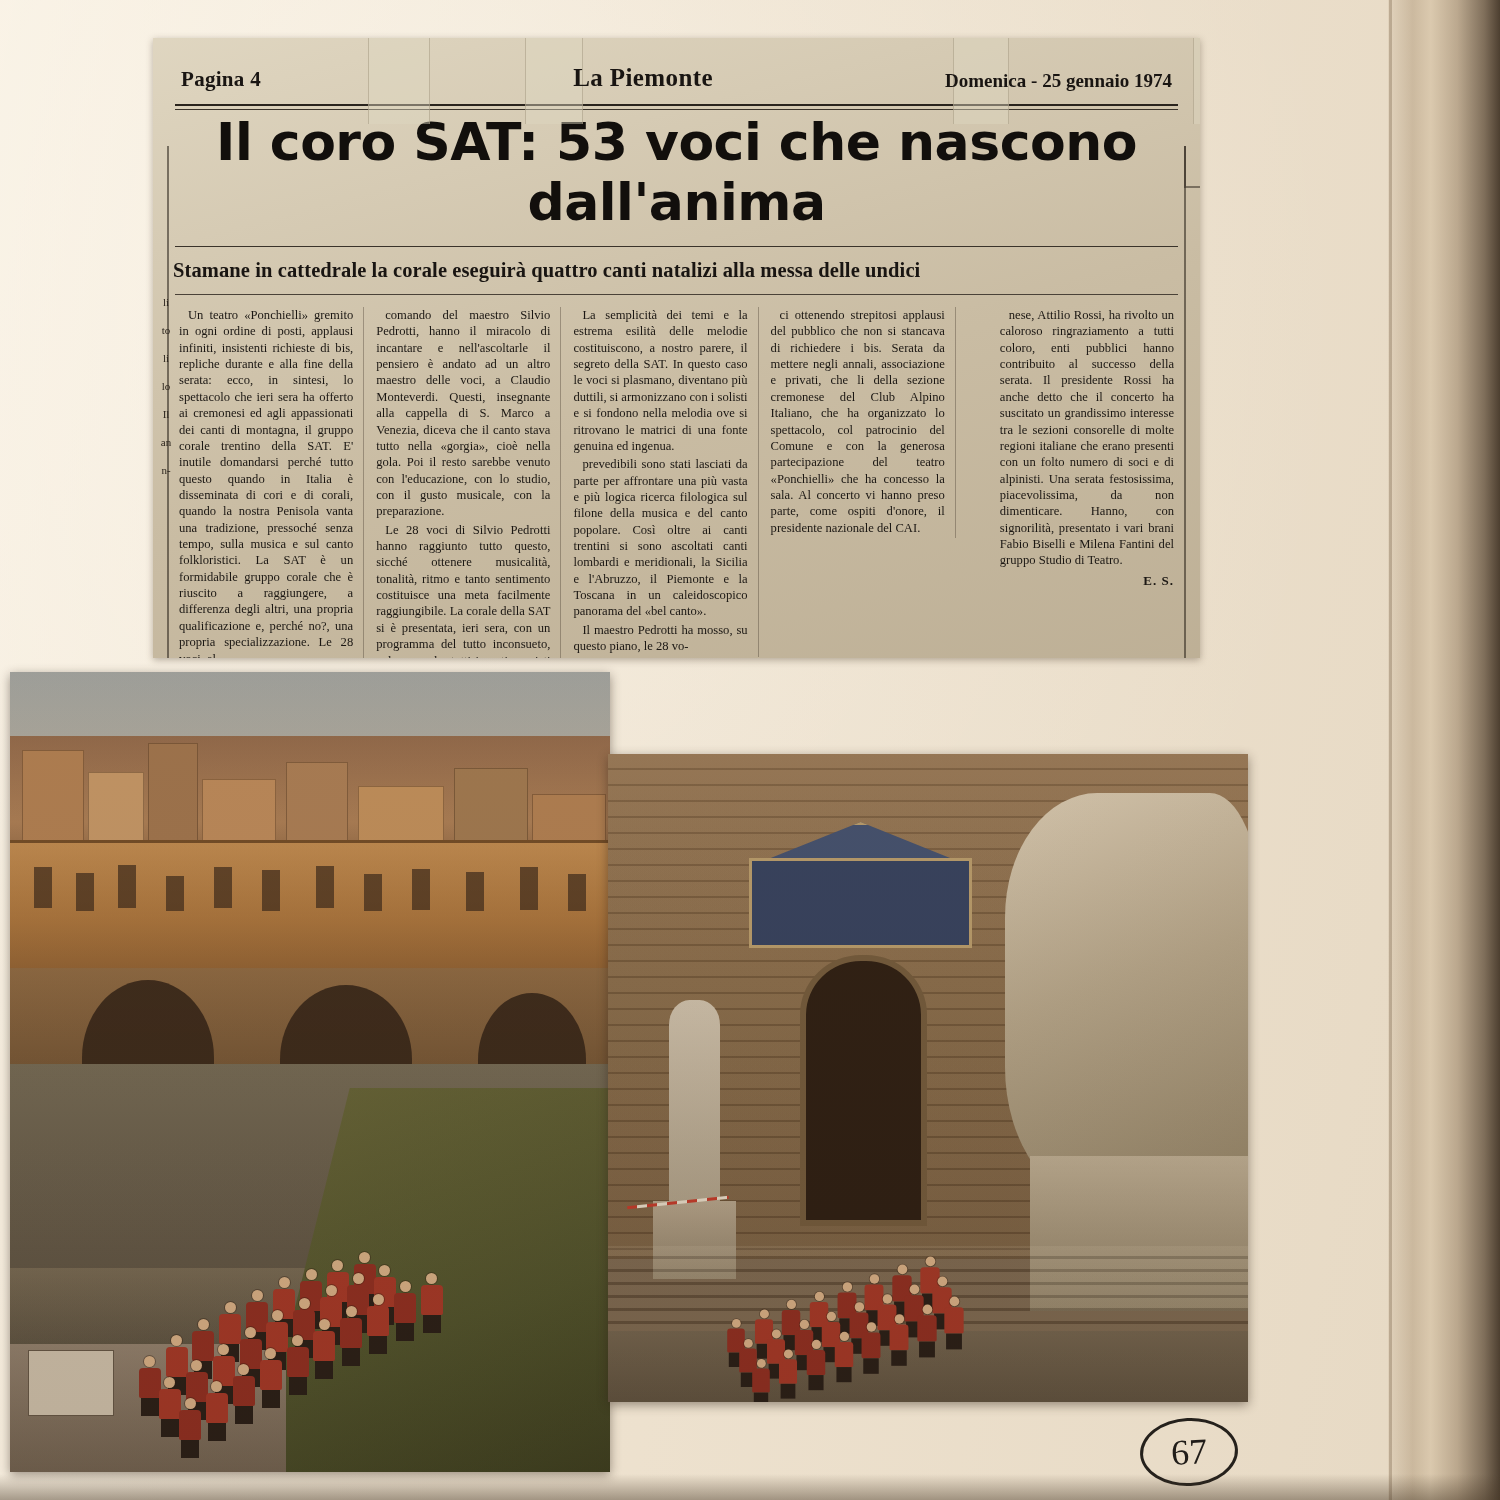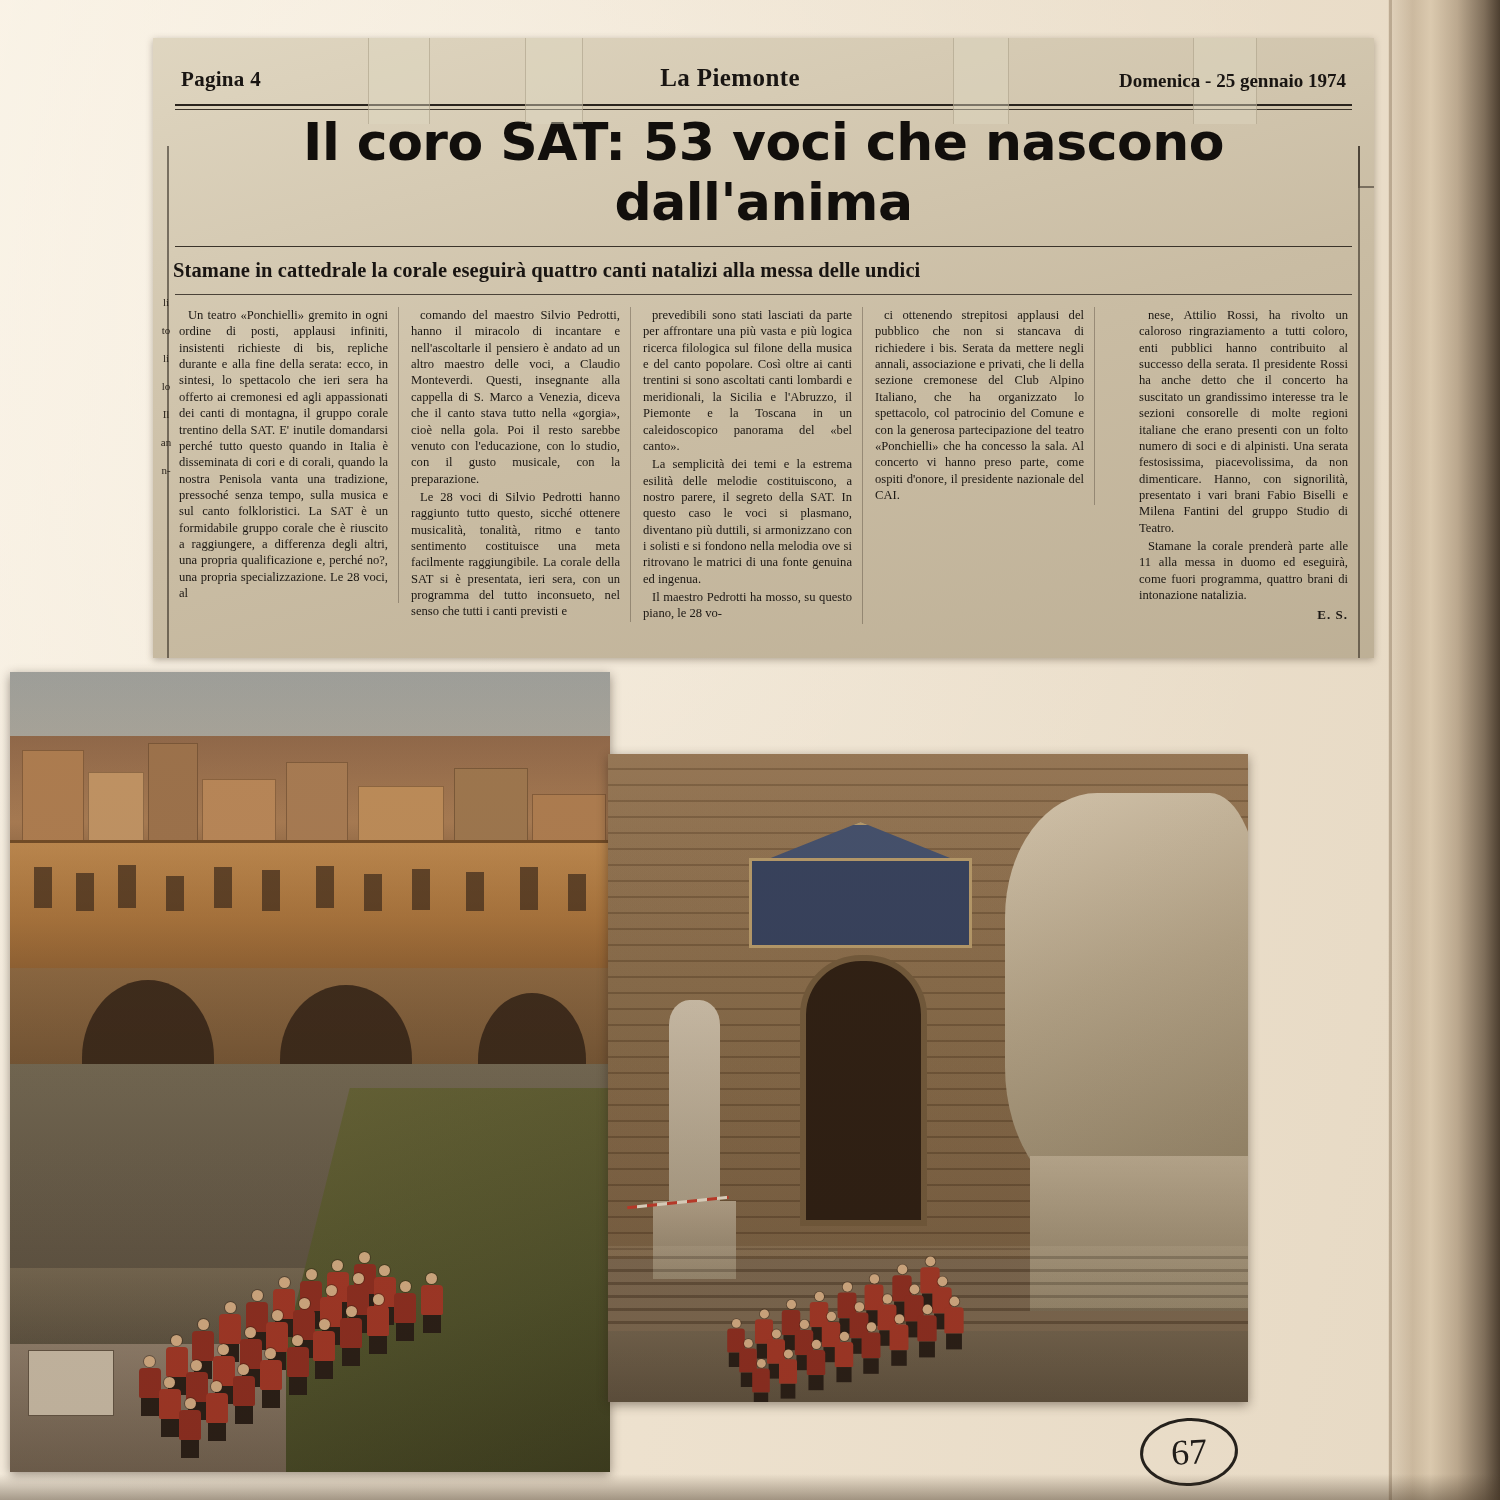--- a/index.html
+++ b/index.html
@@ -53,21 +53,21 @@
     width: 1500px;
     height: 26px;
     background: linear-gradient(180deg, rgba(0,0,0,0) 0%, rgba(70,55,38,0.45) 100%);
   }
 
   
   .clipping {
     position: absolute;
     left: 153px;
     top: 38px;
-    width: 1221px;
+    width: 1047px;
     height: 620px;
     background: #cfc3ab;
     background-image: linear-gradient(165deg, rgba(226,217,196,0.85) 0%, rgba(196,182,156,0.5) 55%, rgba(178,163,136,0.6) 100%);
     box-shadow: 0 2px 7px rgba(60,45,30,0.35);
     color: #191512;
     padding: 0;
     overflow: hidden;
   }
   .clip-tape {
     position: absolute;
@@ -430,32 +430,31 @@
       <div class="col">
         <p>Un teatro «Ponchielli» gremito in ogni ordine di posti, applausi infiniti, insistenti richieste di bis, repliche durante e alla fine della serata: ecco, in sintesi, lo spettacolo che ieri sera ha offerto ai cremonesi ed agli appassionati dei canti di montagna, il gruppo corale trentino della SAT. E' inutile domandarsi perché tutto questo quando in Italia è disseminata di cori e di corali, quando la nostra Penisola vanta una tradizione, pressoché senza tempo, sulla musica e sul canto folkloristici. La SAT è un formidabile gruppo corale che è riuscito a raggiungere, a differenza degli altri, una propria qualificazione e, perché no?, una propria specializzazione. Le 28 voci, al</p>
       </div>
 
       <div class="col">
         <p>comando del maestro Silvio Pedrotti, hanno il miracolo di incantare e nell'ascoltarle il pensiero è andato ad un altro maestro delle voci, a Claudio Monteverdi. Questi, insegnante alla cappella di S. Marco a Venezia, diceva che il canto stava tutto nella «gorgia», cioè nella gola. Poi il resto sarebbe venuto con l'educazione, con lo studio, con il gusto musicale, con la preparazione.</p>
         <p>Le 28 voci di Silvio Pedrotti hanno raggiunto tutto questo, sicché ottenere musicalità, tonalità, ritmo e tanto sentimento costituisce una meta facilmente raggiungibile. La corale della SAT si è presentata, ieri sera, con un programma del tutto inconsueto, nel senso che tutti i canti previsti e</p>
       </div>
 
       <div class="col">
+        <p>La semplicità dei temi e la estrema esilità delle melodie costituiscono, a nostro parere, il segreto della SAT. In questo caso le voci si plasmano, diventano più duttili, si armonizzano con i solisti e si fondono nella melodia ove si ritrovano le matrici di una fonte genuina ed ingenua.</p>
         <p>prevedibili sono stati lasciati da parte per affrontare una più vasta e più logica ricerca filologica sul filone della musica e del canto popolare. Così oltre ai canti trentini si sono ascoltati canti lombardi e meridionali, la Sicilia e l'Abruzzo, il Piemonte e la Toscana in un caleidoscopico panorama del «bel canto».</p>
-        <p>La semplicità dei temi e la estrema esilità delle melodie costituiscono, a nostro parere, il segreto della SAT. In questo caso le voci si plasmano, diventano più duttili, si armonizzano con i solisti e si fondono nella melodia ove si ritrovano le matrici di una fonte genuina ed ingenua.</p>
         <p>Il maestro Pedrotti ha mosso, su questo piano, le 28 vo-</p>
       </div>
 
       <div class="col">
         <p>ci ottenendo strepitosi applausi del pubblico che non si stancava di richiedere i bis. Serata da mettere negli annali, associazione e privati, che li della sezione cremonese del Club Alpino Italiano, che ha organizzato lo spettacolo, col patrocinio del Comune e con la generosa partecipazione del teatro «Ponchielli» che ha concesso la sala. Al concerto vi hanno preso parte, come ospiti d'onore, il presidente nazionale del CAI.</p>
       </div>
 
       <div class="col">
         <p>nese, Attilio Rossi, ha rivolto un caloroso ringraziamento a tutti coloro, enti pubblici hanno contribuito al successo della serata. Il presidente Rossi ha anche detto che il concerto ha suscitato un grandissimo interesse tra le sezioni consorelle di molte regioni italiane che erano presenti con un folto numero di soci e di alpinisti. Una serata festosissima, piacevolissima, da non dimenticare. Hanno, con signorilità, presentato i vari brani Fabio Biselli e Milena Fantini del gruppo Studio di Teatro.</p>
-        <p>Stamane la corale prenderà parte alle 11 alla messa in duomo ed eseguirà, come fuori programma, quattro brani di intonazione natalizia.</p>
         <div class="sig">E. S.</div>
       </div>
 
     </div>
   </div>
 
   <div class="photo" id="photo-bridge">
     <div class="sky"></div>
     <div class="far-buildings">
       <div class="bldg" style="left:2%;top:10%;width:10%;height:70%;"></div>

